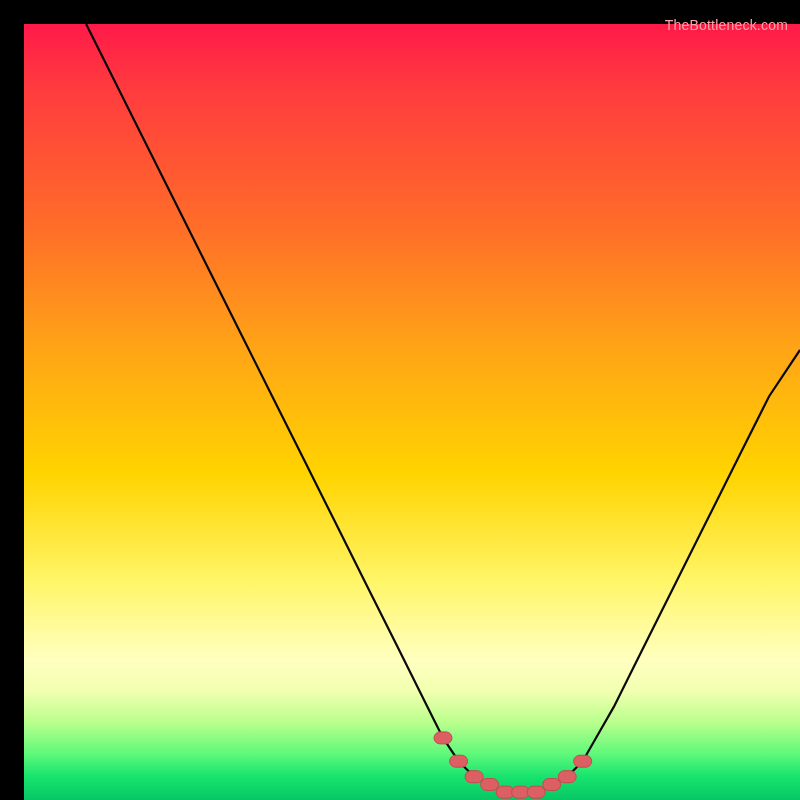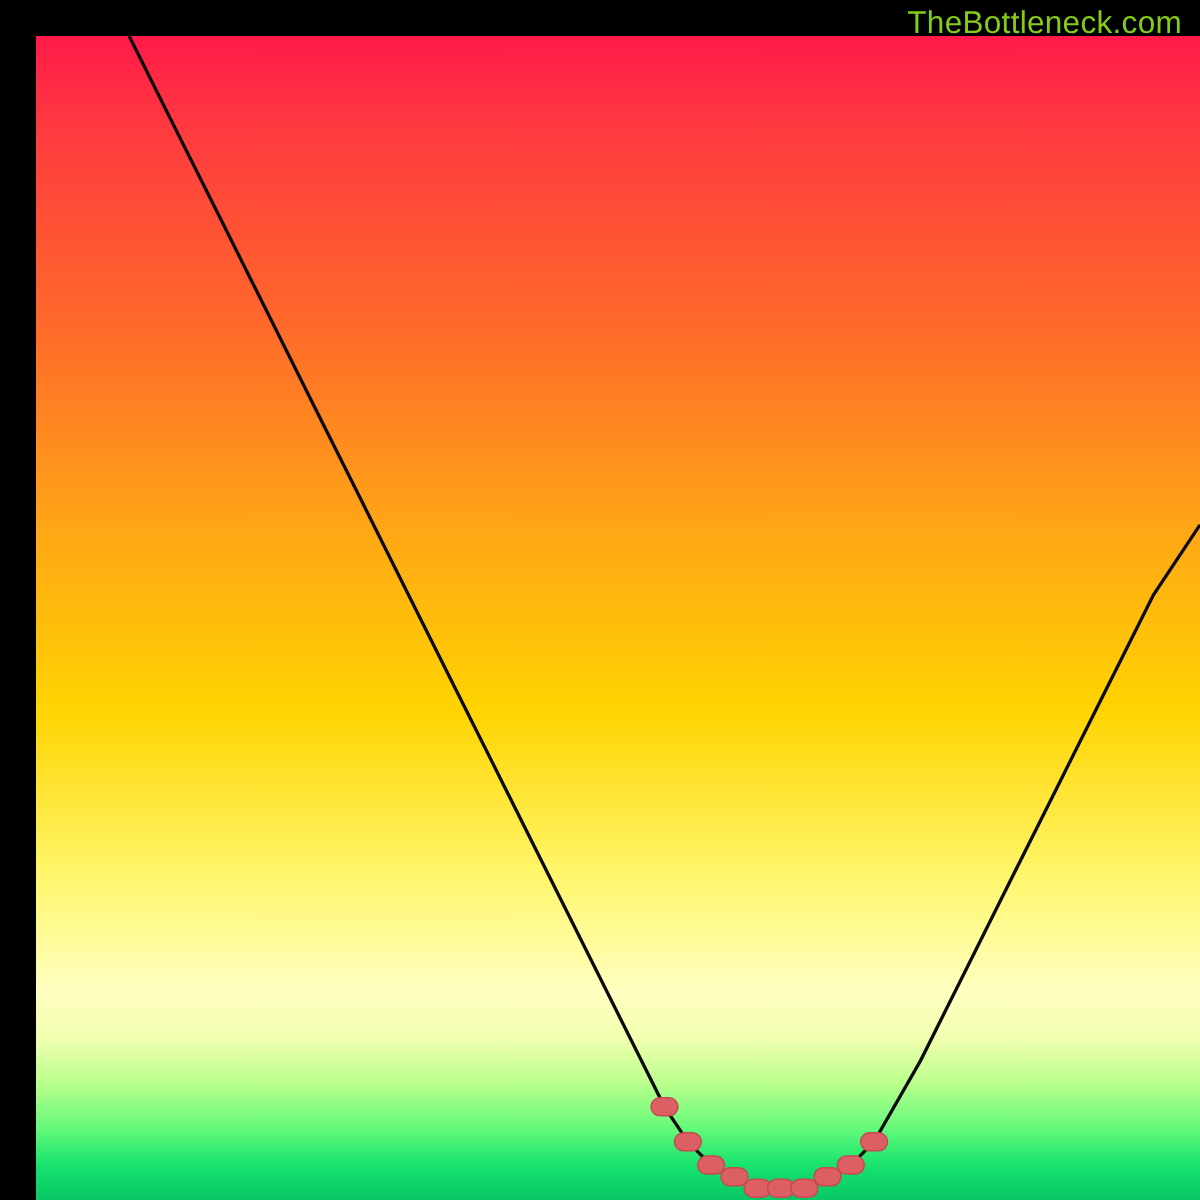--- a/index.html
+++ b/index.html
@@ -53,24 +53,24 @@
   svg.curve {
     position: absolute;
     top: 0;
     left: 0;
     width: 776px;
     height: 776px;
     pointer-events: none;
   }
   .watermark {
     position: absolute;
-    top: 4px;
+    top: 17px;
     right: 12px;
-    color: #84cc16;
-    font-size: 21px;
+    color: #fca5a5;
+    font-size: 14px;
     font-weight: 500;
     letter-spacing: 0.2px;
     user-select: none;
   }
 </style>
 </head>
 <body>
 
 <div class="frame">
   <div class="plot-wrap">

